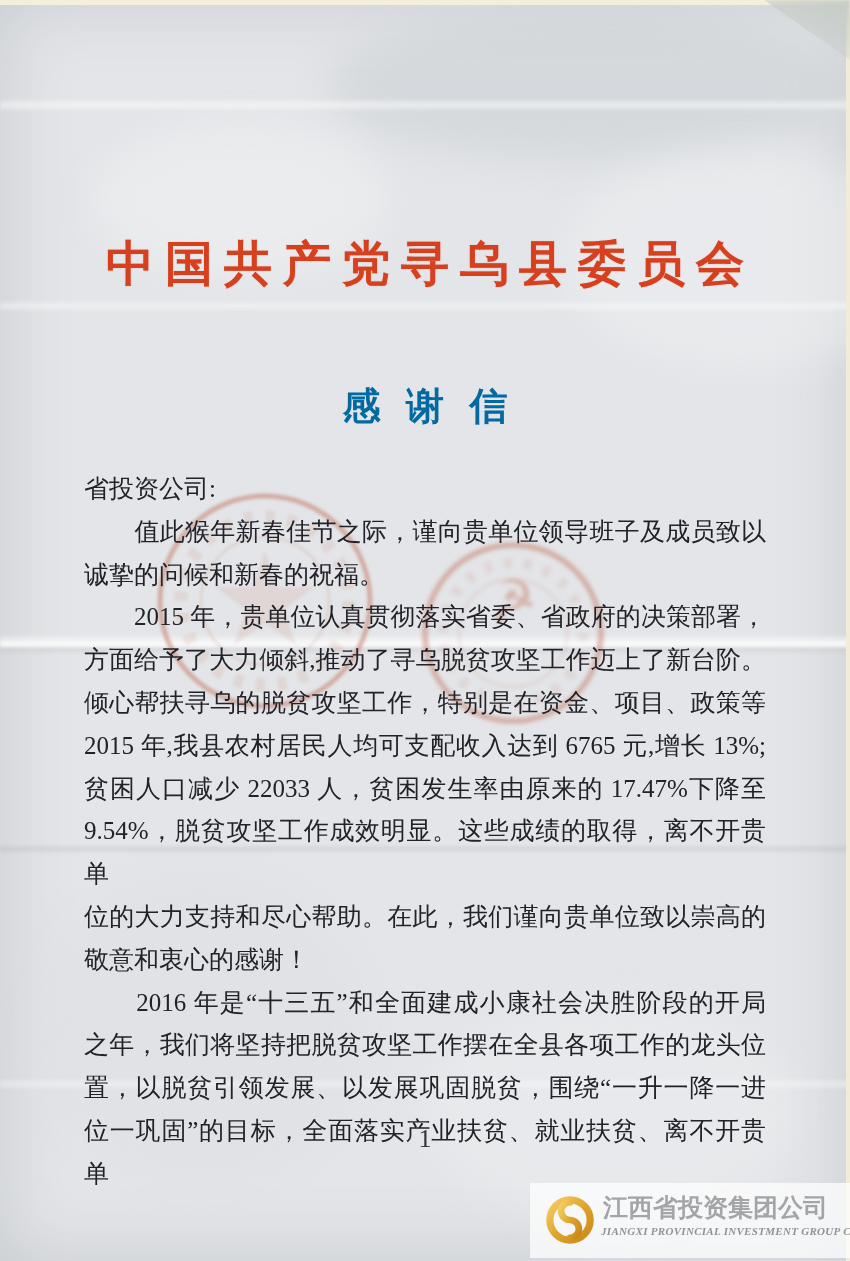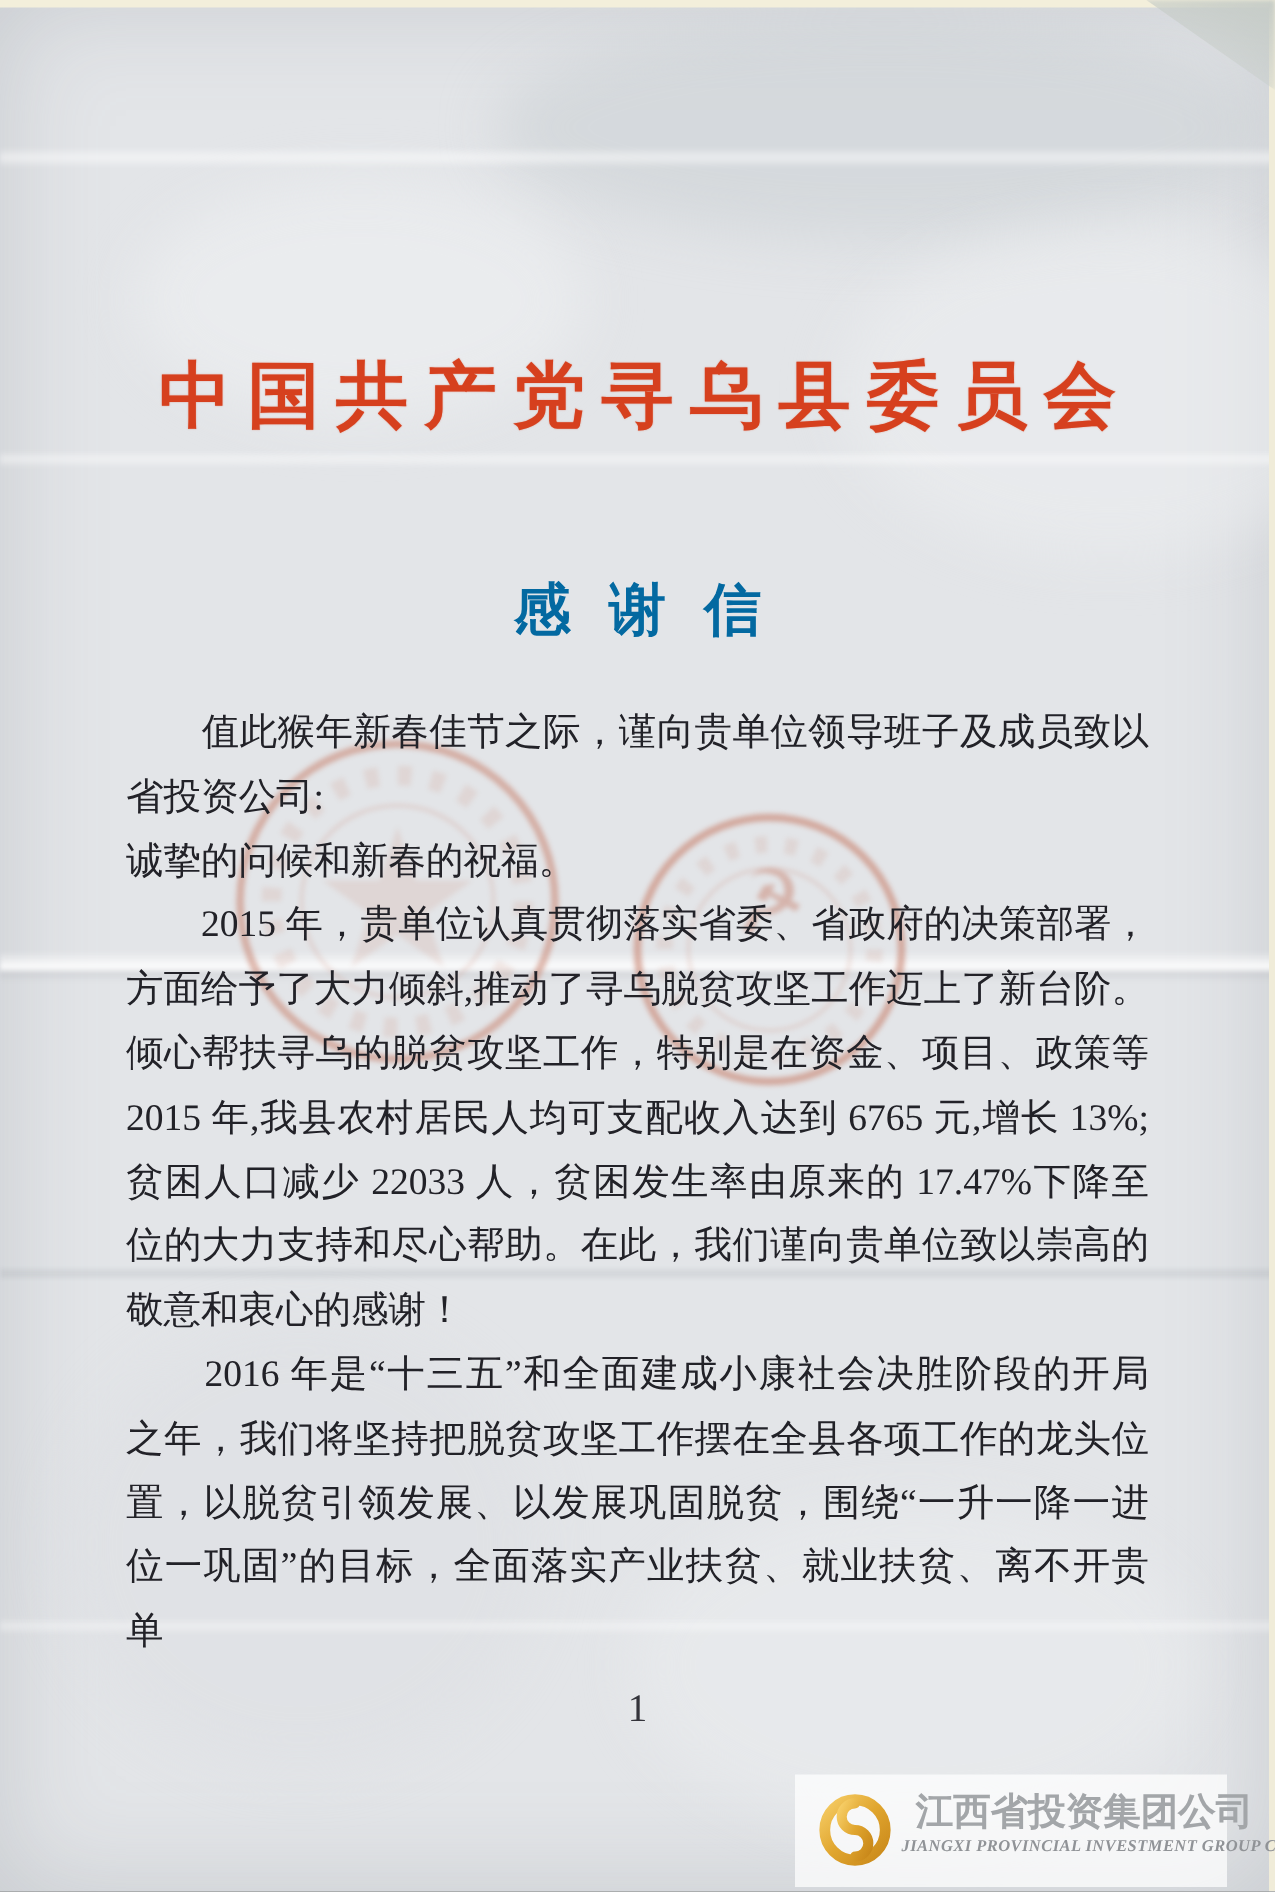--- a/index.html
+++ b/index.html
@@ -53,23 +53,22 @@
   .seal{position:absolute;pointer-events:none;}
   .seal-a{left:152px;top:488px;opacity:0.5;filter:blur(1.7px);}
   .seal-b{left:418px;top:535px;opacity:0.55;filter:blur(1.9px);}
   
   .page-num{
     position:absolute;left:0;top:1124px;width:100%;
     text-align:center;font-size:26px;color:#34343b;
   }
   
   .watermark{
-    position:absolute;left:530px;top:1183px;width:288px;height:75px;
+    position:absolute;left:530px;top:1183px;width:320px;height:75px;
     background:rgba(255,255,255,0.72);
-    text-align:center;
   }
   .wm-logo{position:absolute;left:16px;top:13px;width:48px;height:48px;}
   .wm-cn{
     position:absolute;left:73px;top:8px;width:240px;
     font-family:"Liberation Sans","DejaVu Sans",sans-serif;
     font-size:25px;font-weight:800;color:#a3a6a9;letter-spacing:0px;white-space:nowrap;
   }
   .wm-en{
     position:absolute;left:71px;top:42px;width:246px;
     font-family:"Liberation Serif","DejaVu Serif",serif;
@@ -107,28 +106,29 @@
     <circle cx="95" cy="98" r="54" fill="none" stroke="#c5765f" stroke-width="2" opacity="0.4"></circle>
     <circle cx="95" cy="98" r="70" fill="none" stroke="#c5765f" stroke-width="11" stroke-dasharray="8 12" opacity="0.25"></circle>
     <text x="95" y="85" text-anchor="middle" font-family="DejaVu Sans, sans-serif" font-size="56" fill="#c5765f" opacity="0.8" transform="rotate(-12 95 70)">☭</text>
   </svg>
 
   <h1 class="org-header">中国共产党寻乌县委员会</h1>
 
   <h2 class="letter-title">感 谢 信</h2>
 
   <div class="body-lines">
+      <div class="line">省投资公司:</div>
       <div class="line j">　　值此猴年新春佳节之际，谨向贵单位领导班子及成员致以</div>
-      <div class="line">省投资公司:</div>
       <div class="line">诚挚的问候和新春的祝福。</div>
       <div class="line j">　　2015 年，贵单位认真贯彻落实省委、省政府的决策部署，</div>
       <div class="line j">方面给予了大力倾斜,推动了寻乌脱贫攻坚工作迈上了新台阶。</div>
       <div class="line j">倾心帮扶寻乌的脱贫攻坚工作，特别是在资金、项目、政策等</div>
       <div class="line j">2015 年,我县农村居民人均可支配收入达到 6765 元,增长 13%;</div>
       <div class="line j">贫困人口减少 22033 人，贫困发生率由原来的 17.47%下降至</div>
+      <div class="line j">9.54%，脱贫攻坚工作成效明显。这些成绩的取得，离不开贵单</div>
       <div class="line j">位的大力支持和尽心帮助。在此，我们谨向贵单位致以崇高的</div>
       <div class="line">敬意和衷心的感谢！</div>
       <div class="line j">　　2016 年是“十三五”和全面建成小康社会决胜阶段的开局</div>
       <div class="line j">之年，我们将坚持把脱贫攻坚工作摆在全县各项工作的龙头位</div>
       <div class="line j">置，以脱贫引领发展、以发展巩固脱贫，围绕“一升一降一进</div>
       <div class="line j">位一巩固”的目标，全面落实产业扶贫、就业扶贫、离不开贵单</div>
     </div>
 
   <div class="page-num">1</div>
 

